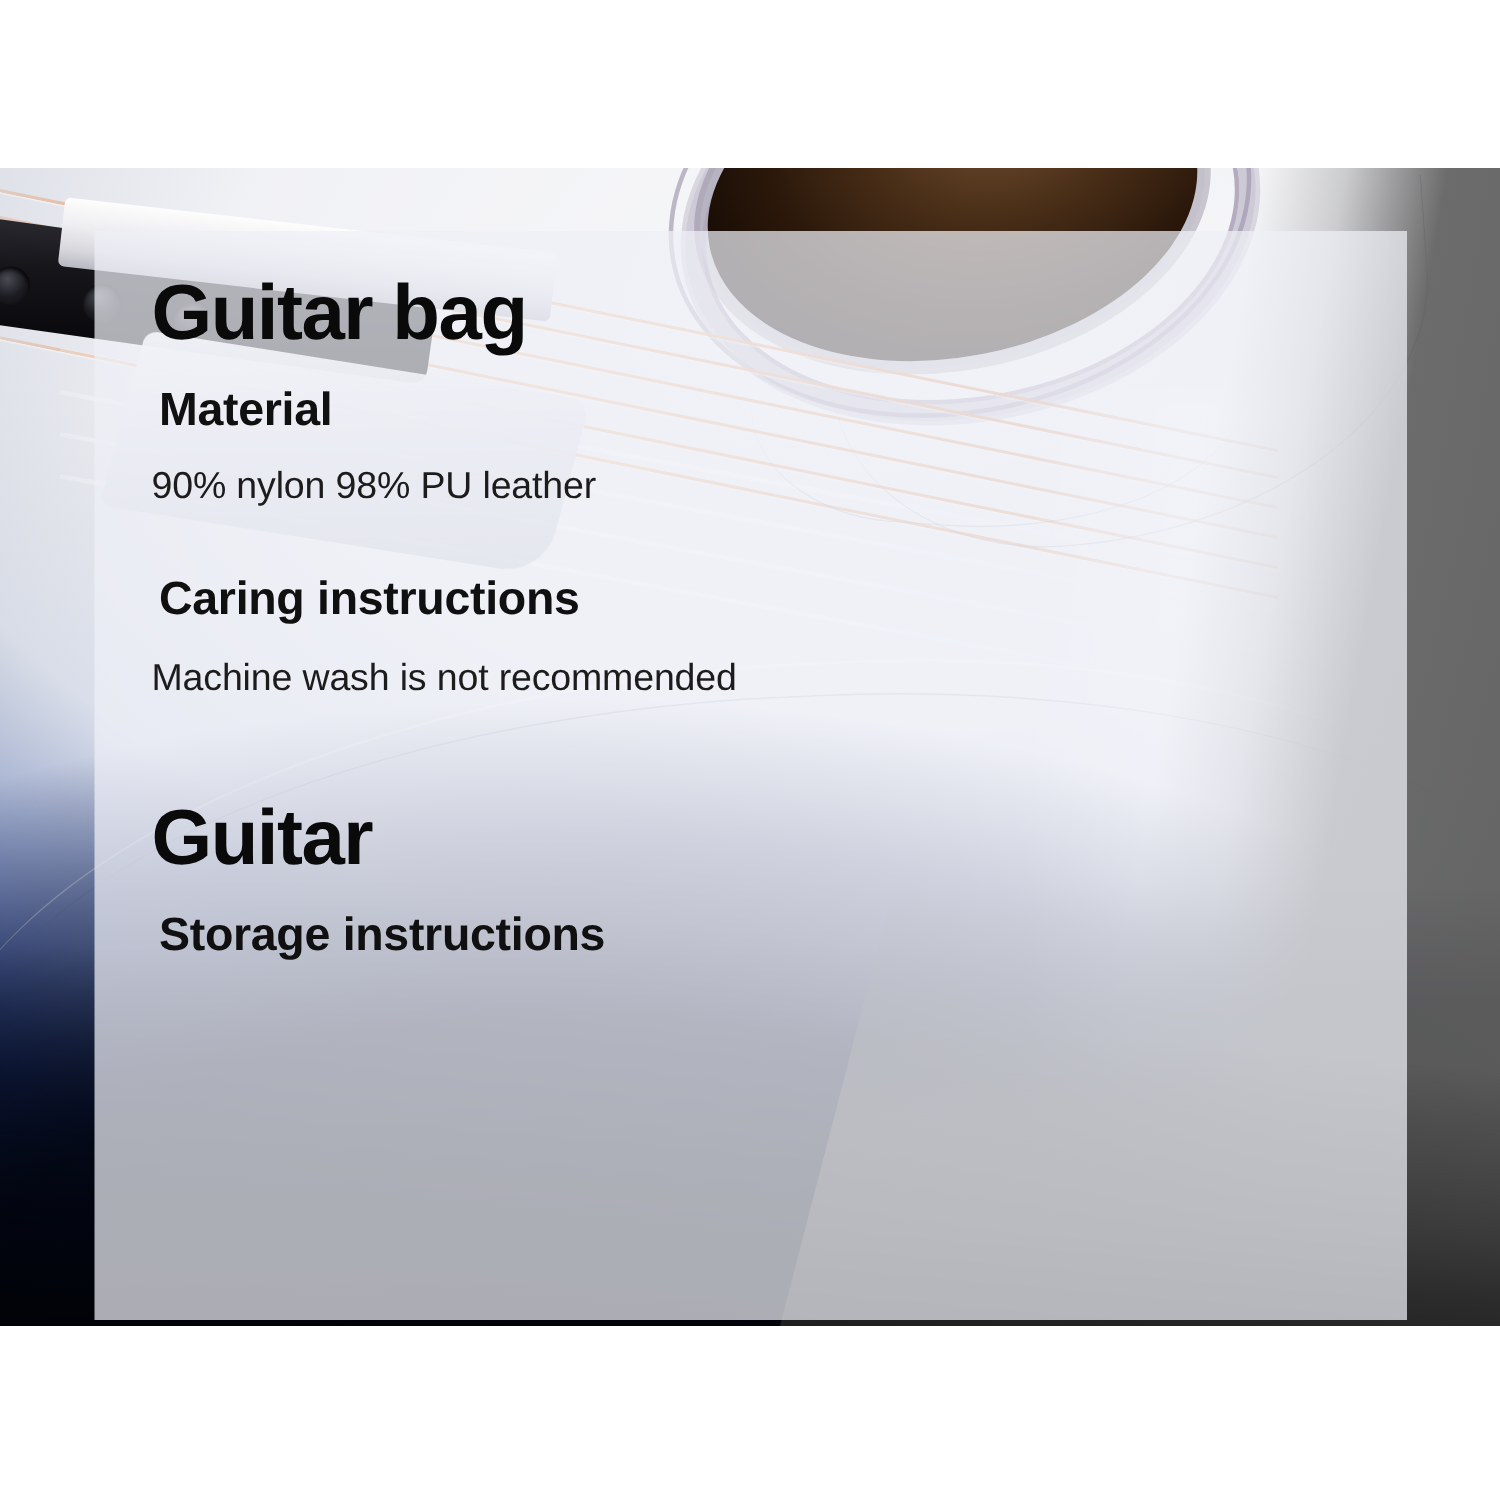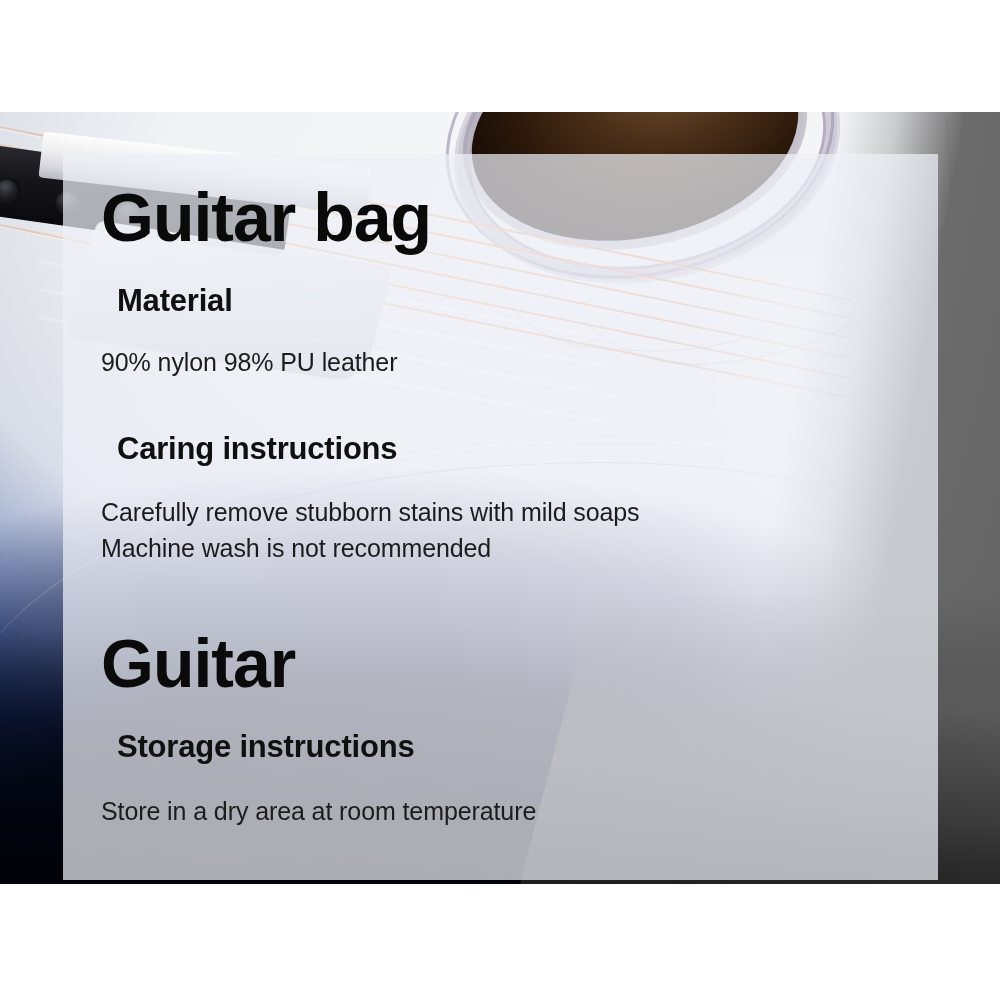--- a/index.html
+++ b/index.html
@@ -162,26 +162,26 @@
   
   #panel{
     position:absolute;left:63px;top:154px;width:875px;height:726px;
     background:rgba(238,240,246,.72);
     box-sizing:border-box;
     padding:28px 0 0 38px;
   }
 
   h1.big{
     margin:0;
-    font-size:68px;line-height:1.04;
+    font-size:52px;line-height:1.04;
     font-weight:bold;color:#0a0a0a;
     letter-spacing:-1px;
   }
   h2.sub{
-    margin:16px;
+    margin:5px;
     font-size:31px;line-height:1.18;
     font-weight:bold;color:#101010;
     letter-spacing:-.2px;
   }
   p.body{
     margin:0;
     font-size:25px;line-height:1.42;
     font-weight:normal;color:#1c1c1c;
     letter-spacing:-.1px;
   }
@@ -254,29 +254,27 @@
     <div class="sp-c"></div>
 
     <p class="body">90% nylon 98% PU leather</p>
 
     <div class="sp-b"></div>
 
     <h2 class="sub">Caring instructions</h2>
 
     <div class="sp-e"></div>
 
-    <p class="body">Carefully remove stubborn stains with mild soaps</p>
     <p class="body">Machine wash is not recommended</p>
 
     <div class="sp-d"></div>
 
     <h1 class="big">Guitar</h1>
 
     <div class="sp-f"></div>
 
     <h2 class="sub">Storage instructions</h2>
 
     <div class="sp-e"></div>
 
-    <p class="body">Store in a dry area at room temperature</p>
   </div>
 
 </div>
 
 </body></html>

